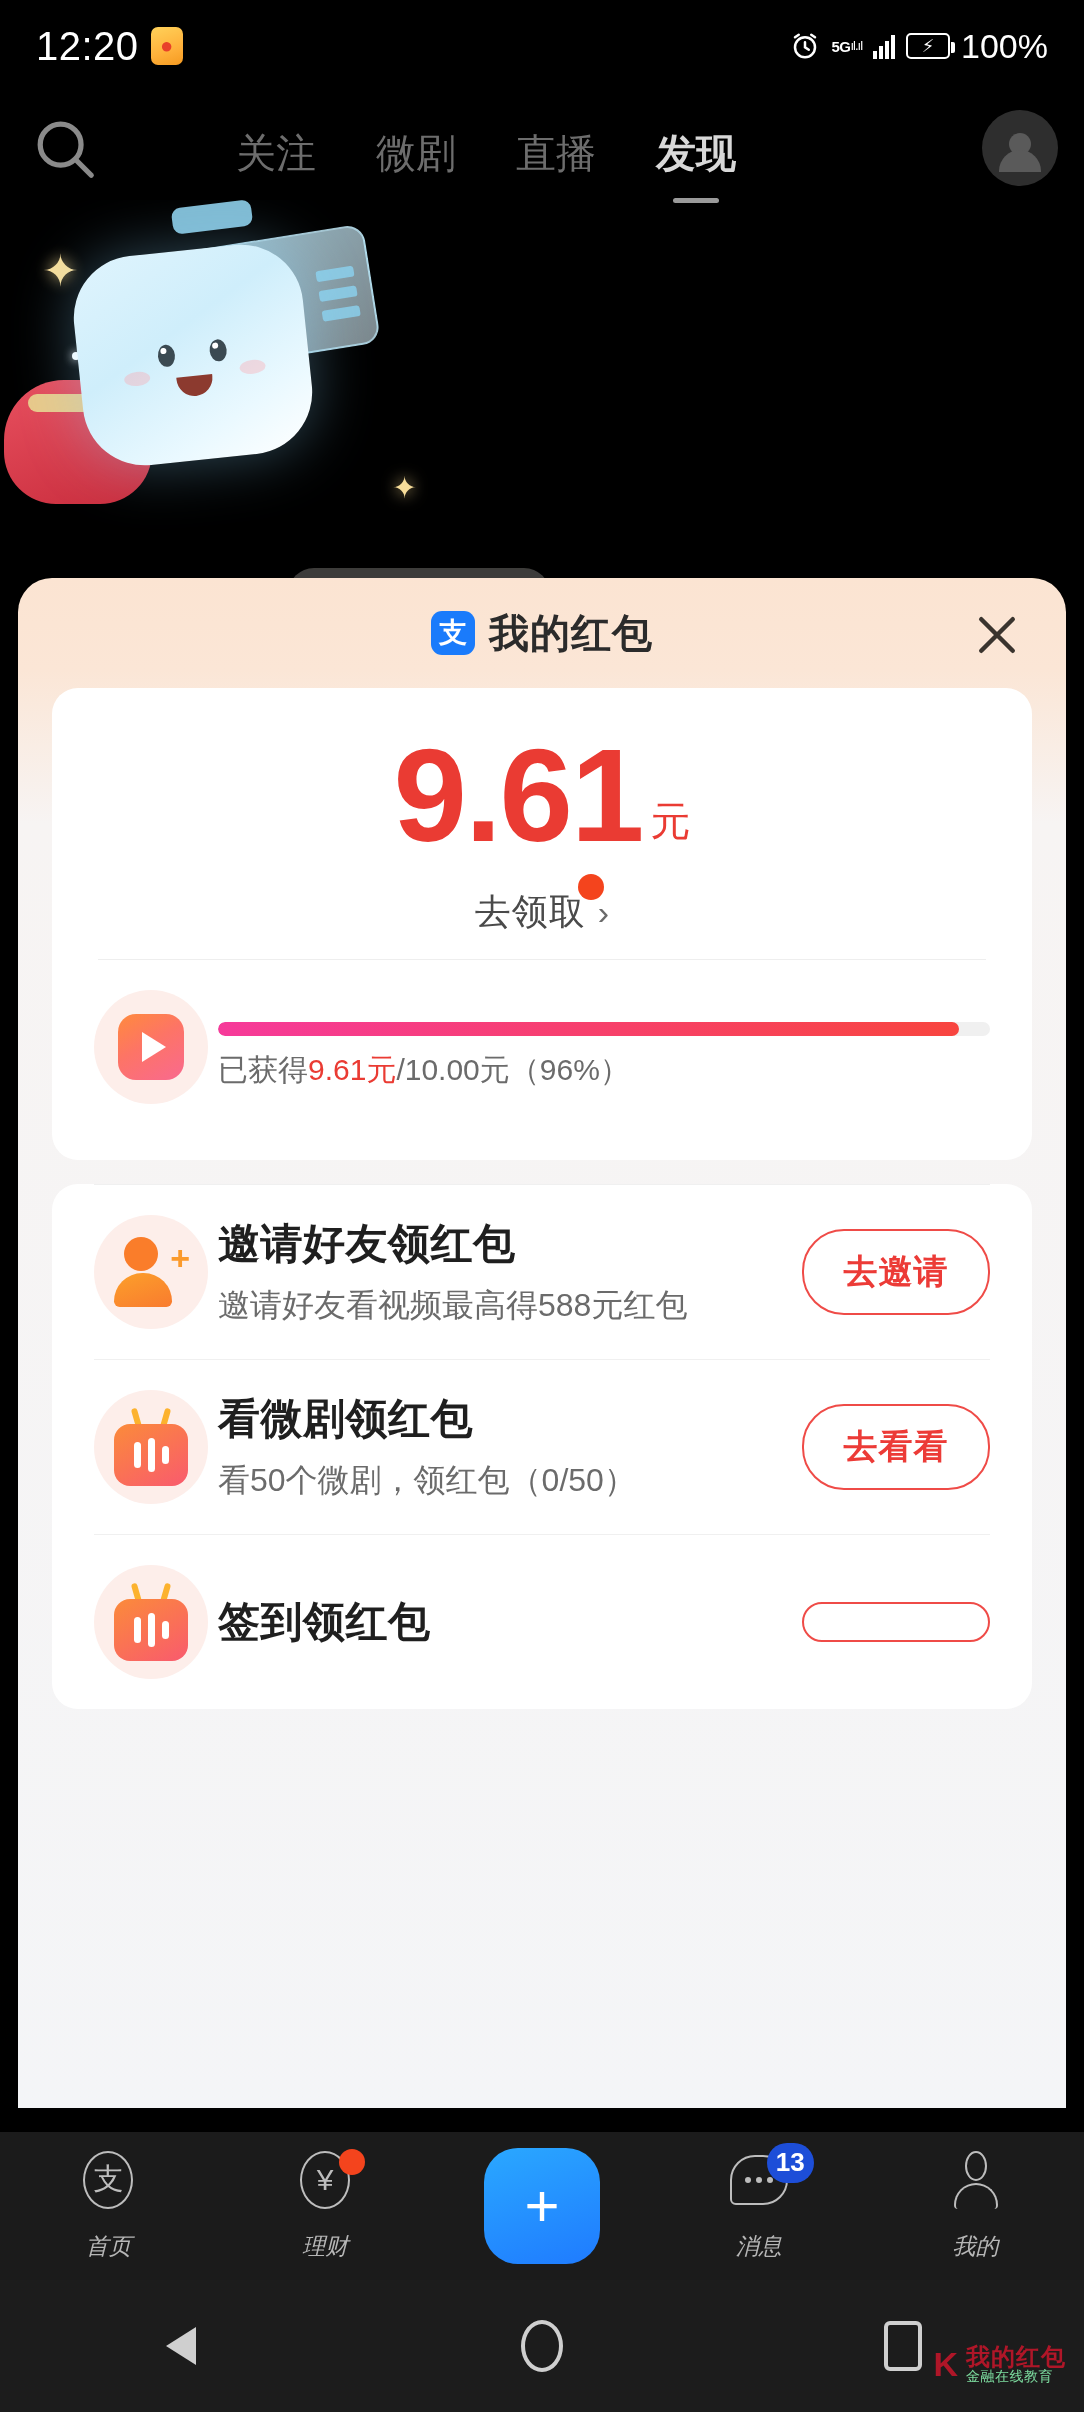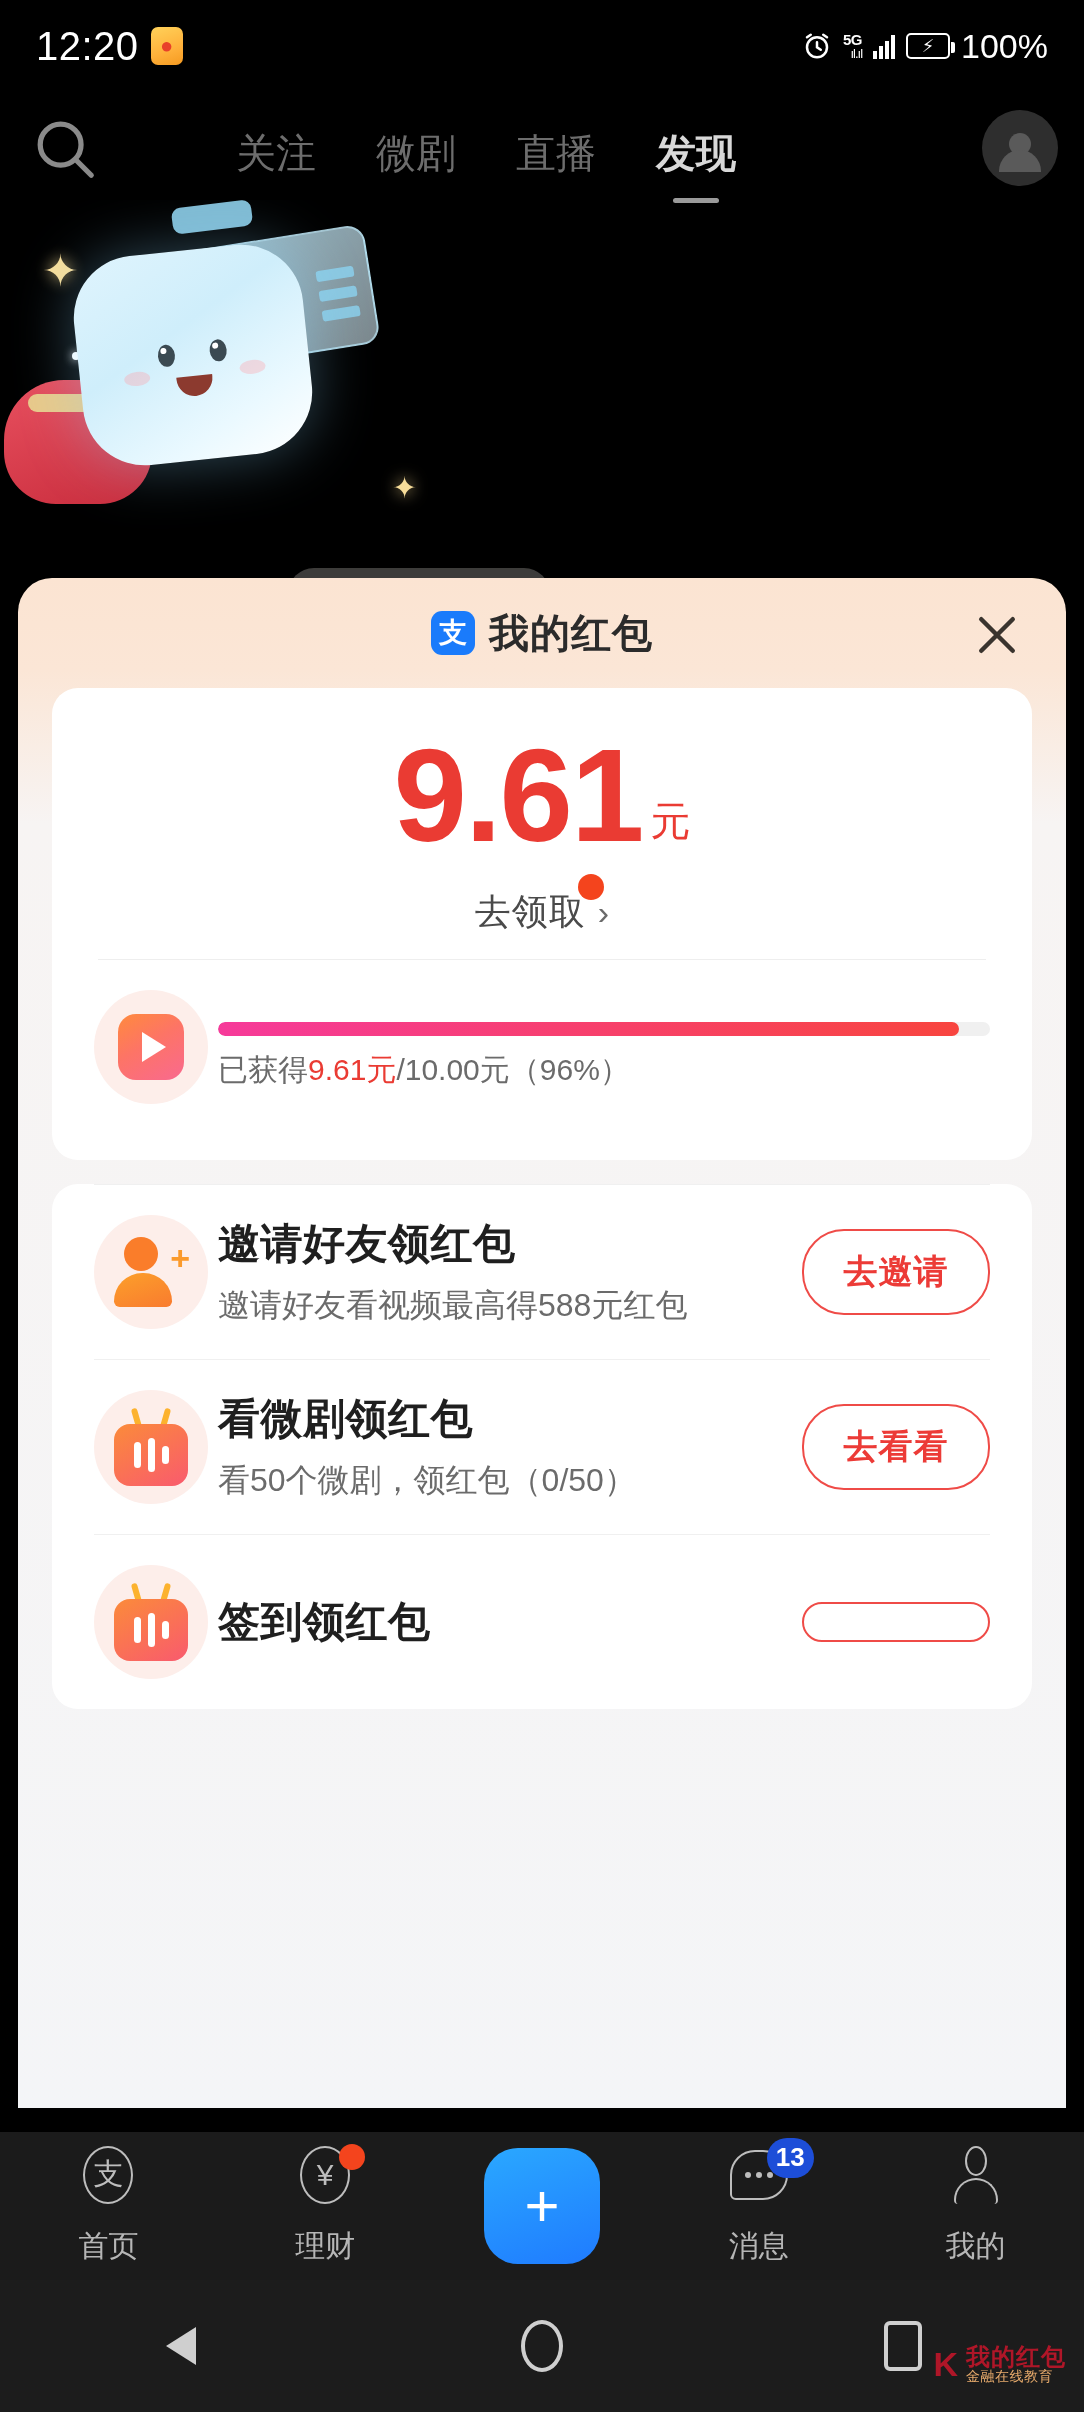--- a/index.html
+++ b/index.html
@@ -23,21 +23,21 @@
   .sb-left { display:flex; align-items:center; gap:12px; }
   .sb-time { font-size:40px; font-weight:500; letter-spacing:0.5px; }
   .sb-app-icon {
     width:32px; height:38px; border-radius:7px;
     background: linear-gradient(160deg,#ffd25a 0%,#ffb13b 60%,#f59a21 100%);
     display:flex; align-items:center; justify-content:center;
     font-size:22px; color:#e8402a;
   }
   .sb-right { display:flex; align-items:center; gap:11px; }
   .ic-alarm { width:30px; height:30px; }
-  .ic-net { display:flex; flex-direction:column; align-items:flex-end; line-height:1; }
+  .ic-net { display:flex; flex-direction:row; align-items:flex-start; line-height:1; }
   .ic-net .g5 { font-size:15px; font-weight:700; letter-spacing:-0.5px; }
   .ic-net .bars { font-size:13px; letter-spacing:-1px; }
   .ic-signal { display:flex; align-items:flex-end; gap:2px; height:26px; }
   .ic-signal i { display:block; width:4px; background:#fff; }
   .ic-signal i:nth-child(1){height:8px}
   .ic-signal i:nth-child(2){height:13px}
   .ic-signal i:nth-child(3){height:18px}
   .ic-signal i:nth-child(4){height:24px}
   .batt { position:relative; width:44px; height:26px; border:2.5px solid #fff; border-radius:5px; display:flex; align-items:center; justify-content:center; }
   .batt:after{content:""; position:absolute; right:-7px; top:7px; width:4px; height:11px; background:#fff; border-radius:0 2px 2px 0;}
@@ -191,21 +191,21 @@
     background:#fff;
   }
   .task-sep { height:1px; background:#f0f0f0; margin:0 42px; }
 
   
   .tabbar {
     position:absolute; left:0; bottom:132px; width:100%; height:148px;
     background:#1b1b1b; display:flex; align-items:center;
   }
   .tabitem { flex:1; display:flex; flex-direction:column; align-items:center; justify-content:center; position:relative; }
-  .tabitem .tlabel { font-size:30px; color:#b6b6b6; margin-top:22px; }
+  .tabitem .tlabel { font-size:23px; color:#b6b6b6; margin-top:22px;font-style:italic; }
   .tab-ic { width:58px; height:58px; display:flex; align-items:center; justify-content:center; color:#bdbdbd; }
   .tab-ic .circ { width:50px;height:58px;border:2.5px solid #bdbdbd;border-radius:50%; display:flex;align-items:center;justify-content:center;font-size:30px;}
   .tab-dot { position:absolute; top:-2px; left:calc(50% + 14px); width:26px; height:26px; border-radius:50%; background:#f4441d;}
   .tab-badge {
     position:absolute; top:-8px; left:calc(50% + 8px); min-width:44px; height:40px; padding:0 9px;
     border-radius:20px; background:#1d4ed8; color:#fff; font-size:26px; font-weight:600;
     display:flex; align-items:center; justify-content:center;
   }
   .fab {
     width:116px; height:116px; border-radius:34px;
@@ -222,21 +222,21 @@
   
   .navbar { position:absolute; left:0; bottom:0; width:100%; height:132px; background:#1c1c1c; display:flex; align-items:center; }
   .nav-btn { flex:1; display:flex; align-items:center; justify-content:center; }
   .nb-back { width:0;height:0;border-right:30px solid #cfcfcf; border-top:19px solid transparent;border-bottom:19px solid transparent;}
   .nb-home { width:42px;height:52px;border:4px solid #cfcfcf;border-radius:50%;}
   .nb-recent { width:38px;height:50px;border:4px solid #cfcfcf;border-radius:6px;}
   .watermark { position:absolute; right:18px; bottom:28px; display:flex; align-items:center; gap:8px; opacity:.9;}
   .wm-logo { color:#c0162a; font-size:34px; font-weight:800; line-height:1; }
   .wm-txt { display:flex; flex-direction:column; line-height:1.05;}
   .wm-main { color:#c0162a; font-size:24px; font-weight:700; letter-spacing:1px;}
-  .wm-sub { color:#fdba74; font-size:14px; letter-spacing:.5px;}
+  .wm-sub { color:#86efac; font-size:14px; letter-spacing:.5px;}
 </style>
 </head>
 <body>
 
 <div id="screen">
 
   <div class="bg-app">
 
     <div class="status-bar">
       <div class="sb-left">

